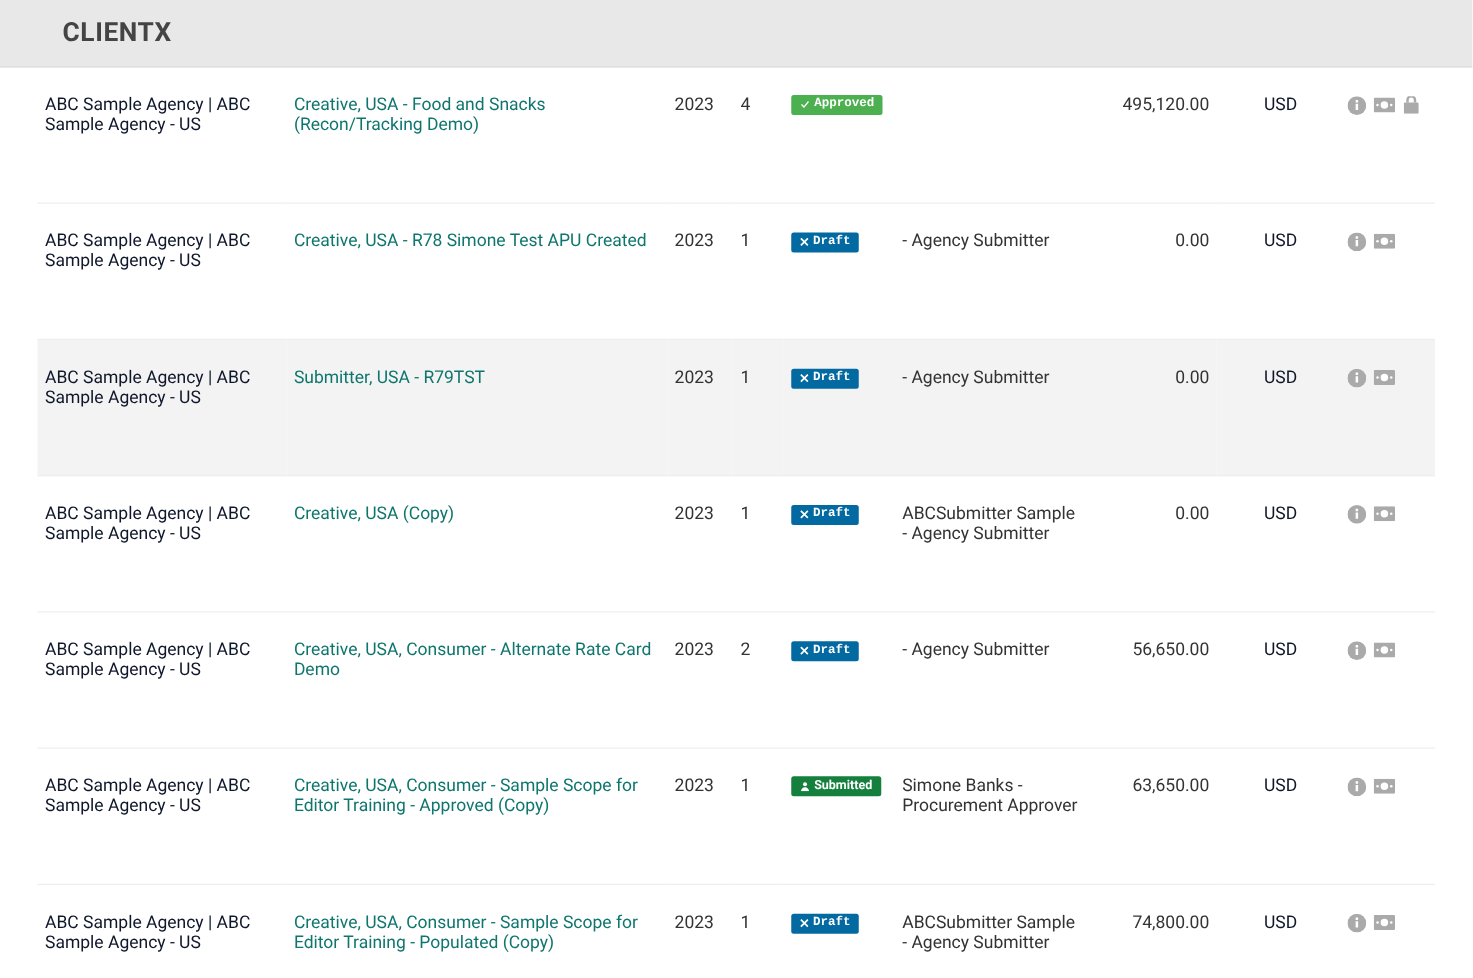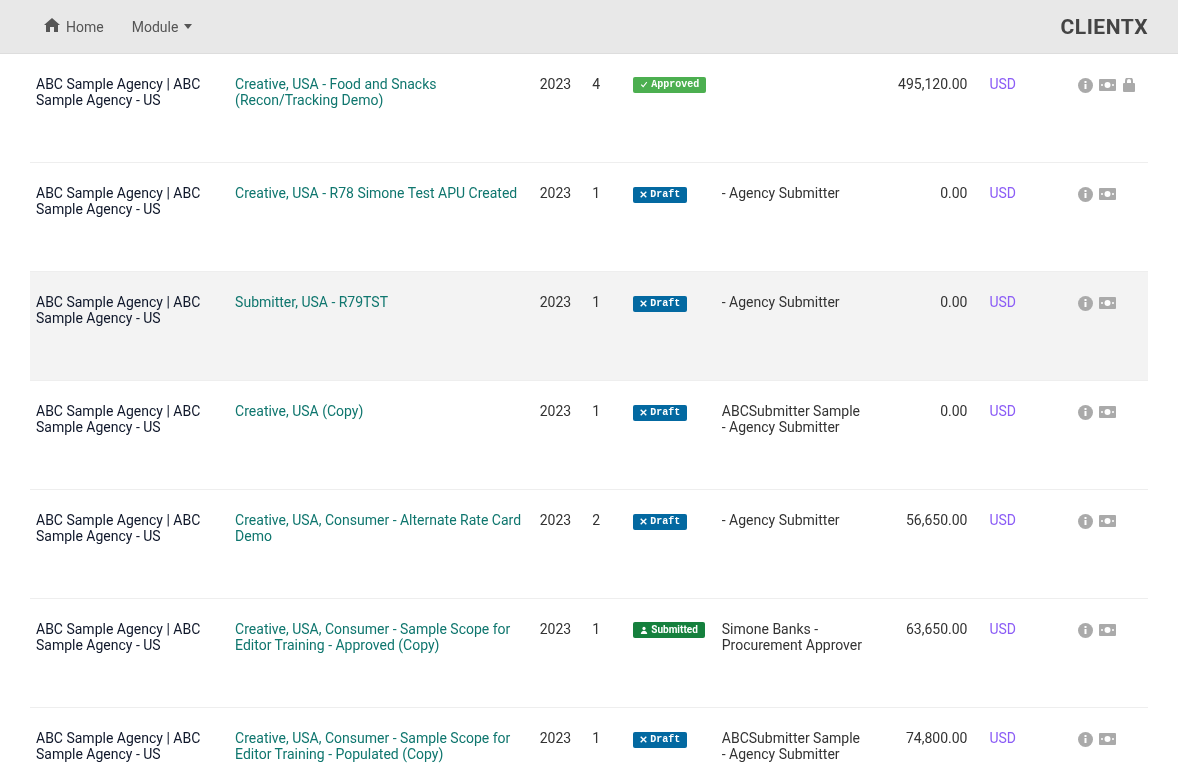--- a/index.html
+++ b/index.html
@@ -60,21 +60,21 @@
       vertical-align: top;
       font-size: 14px;
     }
     .col-agency  { width: 17%; color: #0f172a; }
     .col-name    { width: 26%; }
     .col-year    { width: 4.5%; color: #333; }
     .col-version { width: 3.5%; color: #333; }
     .col-status  { width: 6.5%; }
     .col-approver{ width: 13%; color: #333; }
     .col-amount  { width: 9%; text-align: right; color: #333; }
-    .col-currency{ width: 6%; color: #8b5cf6; padding-left: 16px; }
+    .col-currency{ width: 6%; color: #0f172a; padding-left: 16px; text-align: right; }
     .col-actions { width: 8%; text-align: left; white-space: nowrap; padding-left: 34px;}
 
     .link { color: #0f766e; cursor: pointer; }
 
     
     .badge {
       display: inline-flex;
       align-items: center;
       font-size: 10px;
       font-weight: 700;
@@ -96,34 +96,20 @@
       vertical-align: middle;
       margin-right: 3px;
       cursor: pointer;
     }
     .action-icon svg { display: block; }
   </style>
 </head>
 <body>
 
 <div class="navbar">
-  <div class="navbar-left">
-    <div class="nav-item">
-      <span class="home-icon">
-        <svg width="16" height="14" viewBox="0 0 16 14">
-            <path fill="#555" d="M8 0 0 7h2v7h4V9h4v5h4V7h2z"></path>
-          </svg>
-      </span>
-      <span>Home</span>
-    </div>
-    <div class="nav-item">
-      <span>Module</span>
-      <span class="caret-down"></span>
-    </div>
-  </div>
   <div class="navbar-right">
     <div class="brand">CLIENTX</div>
   </div>
 </div>
 
 <div class="table-wrapper">
   <table>
     <tbody id="rows">
         <tr>
           <td class="col-agency">ABC Sample Agency | ABC Sample Agency - US</td>

